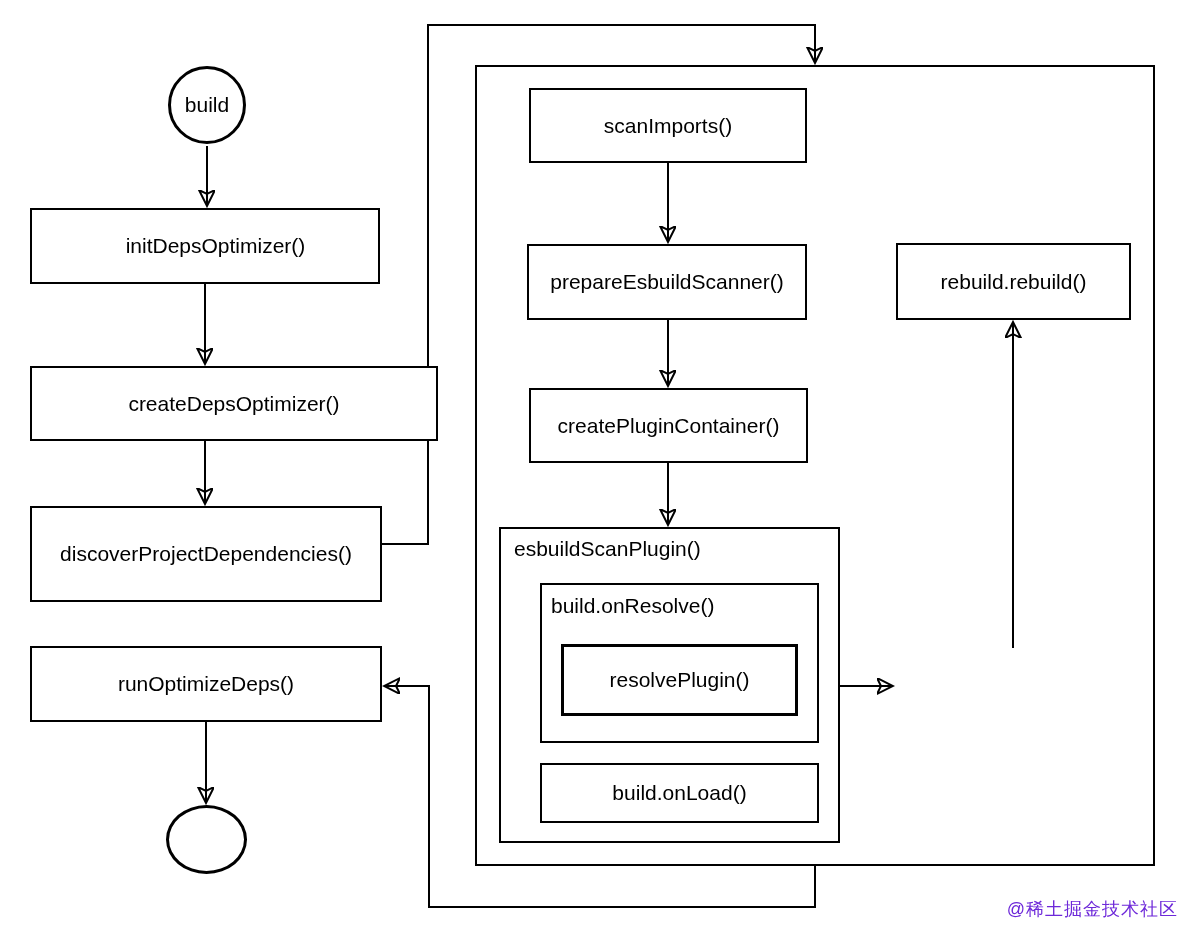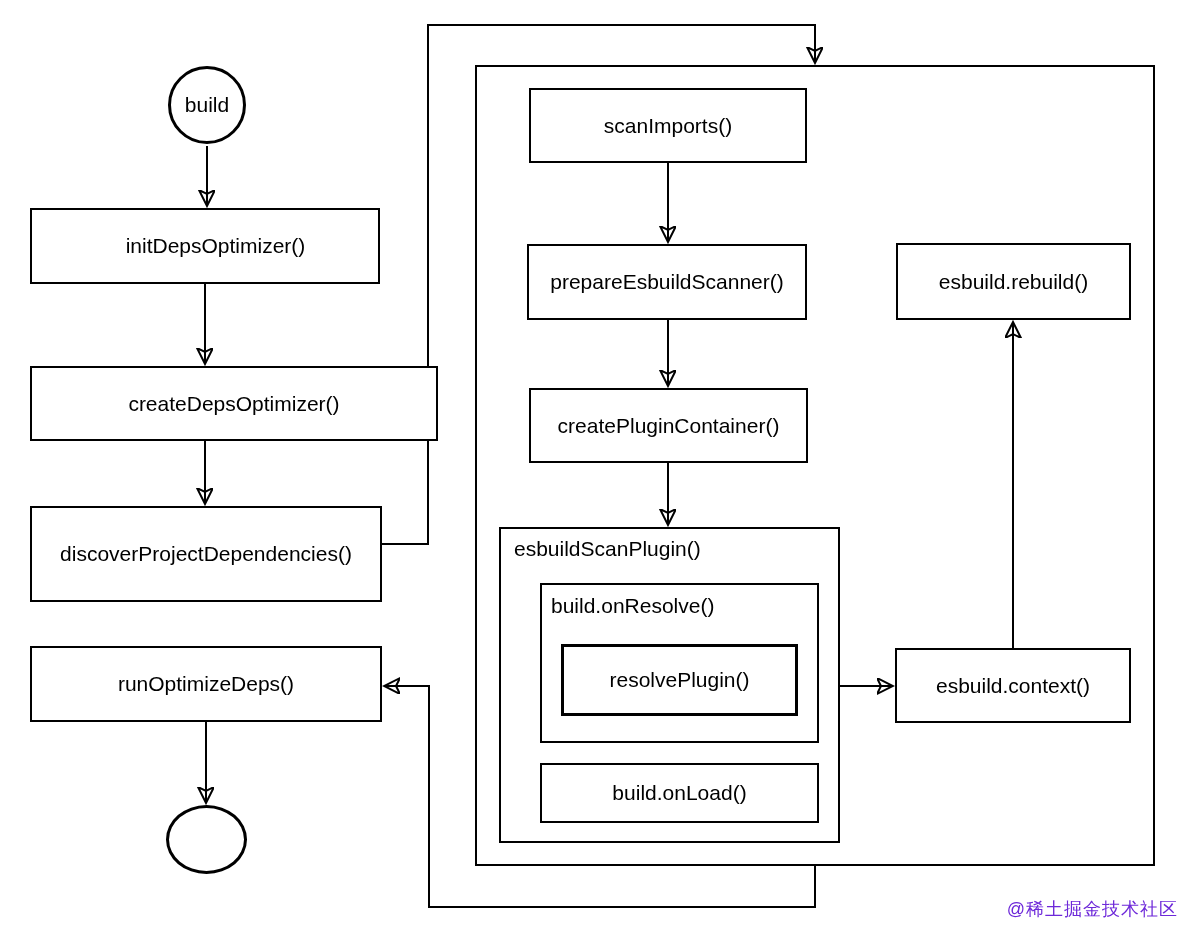--- a/index.html
+++ b/index.html
@@ -146,23 +146,20 @@
   </div>
 
   <div class="node n-resolve">
     <span>resolvePlugin()</span>
   </div>
 
   <div class="node n-onload">
     <span>build.onLoad()</span>
   </div>
 
-  <div class="node n-context">
-    <span>esbuild.context()</span>
-  </div>
 
   <div class="node n-rebuild">
-    <span>esbuild.rebuild()</span>
+    <span>rebuild.rebuild()</span>
   </div>
 
   <div class="watermark">@稀土掘金技术社区</div>
 
 </div>
 
 </body></html>

